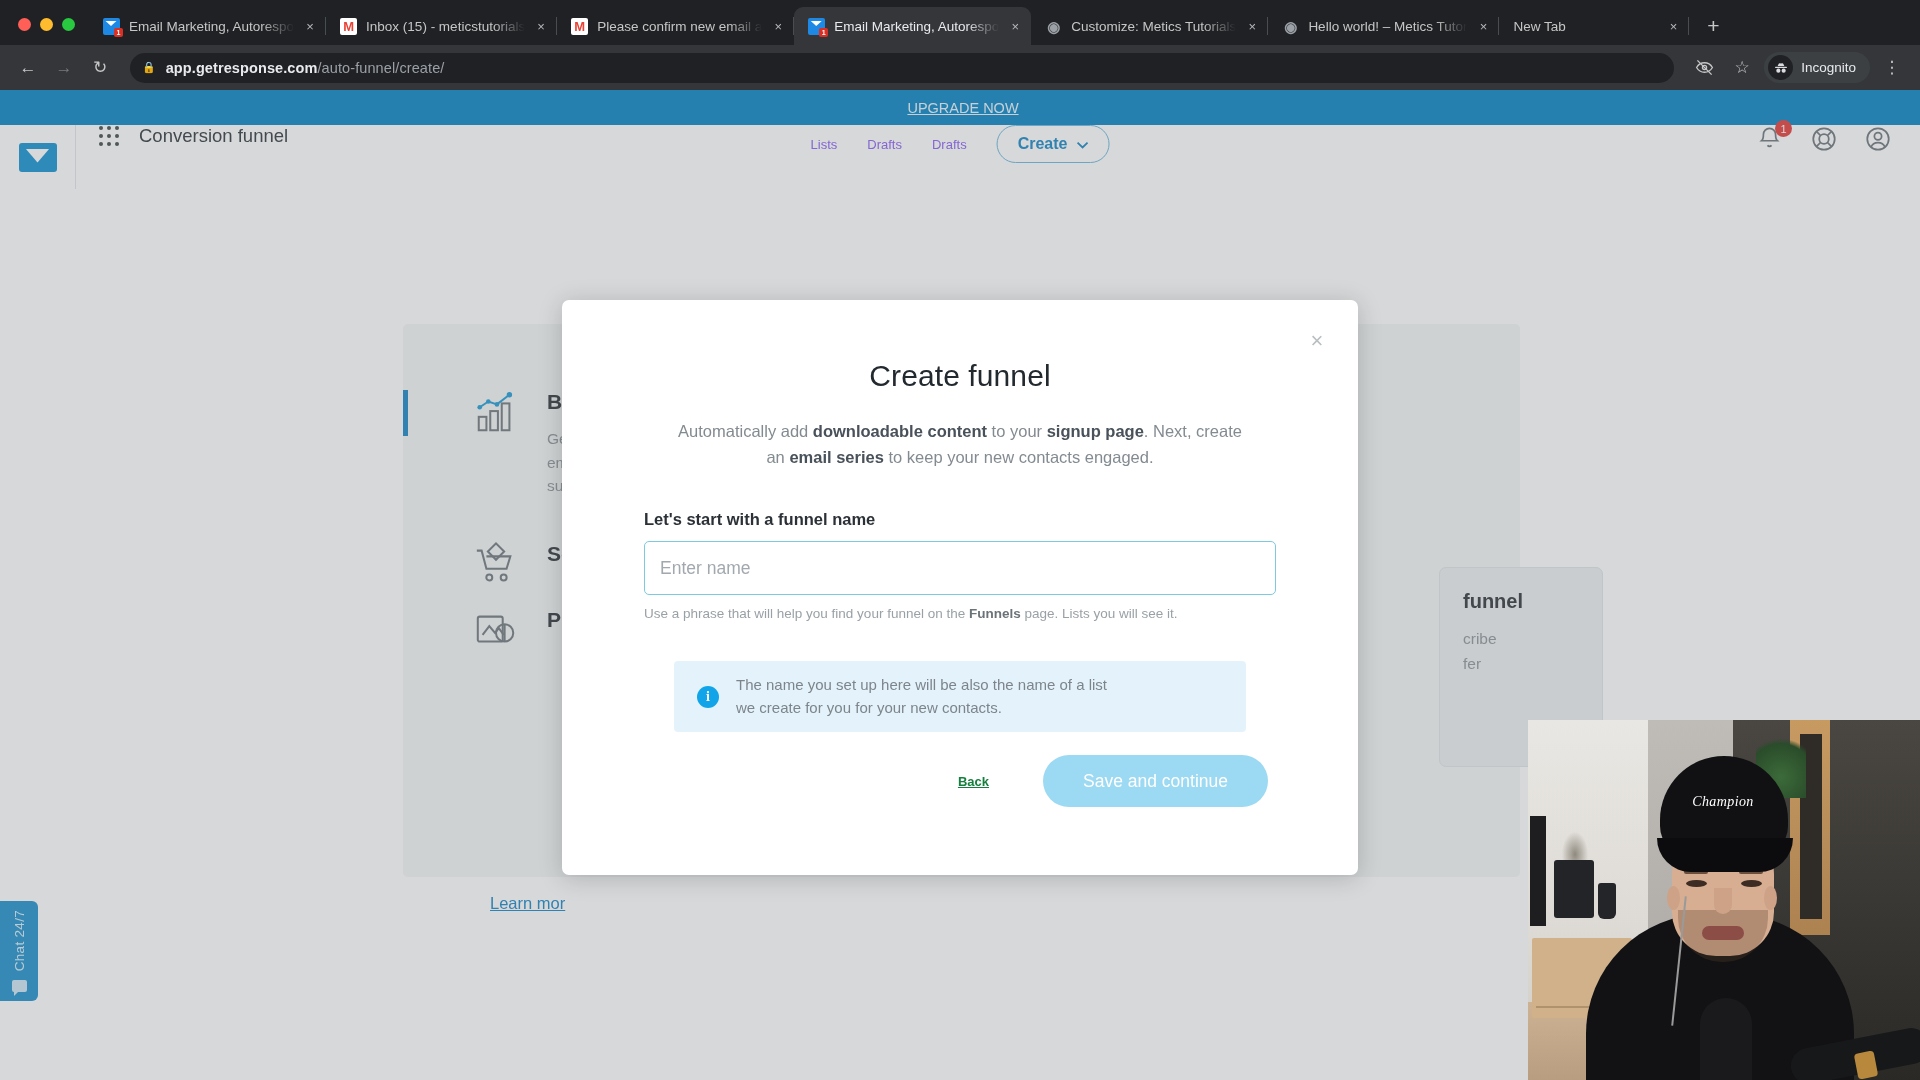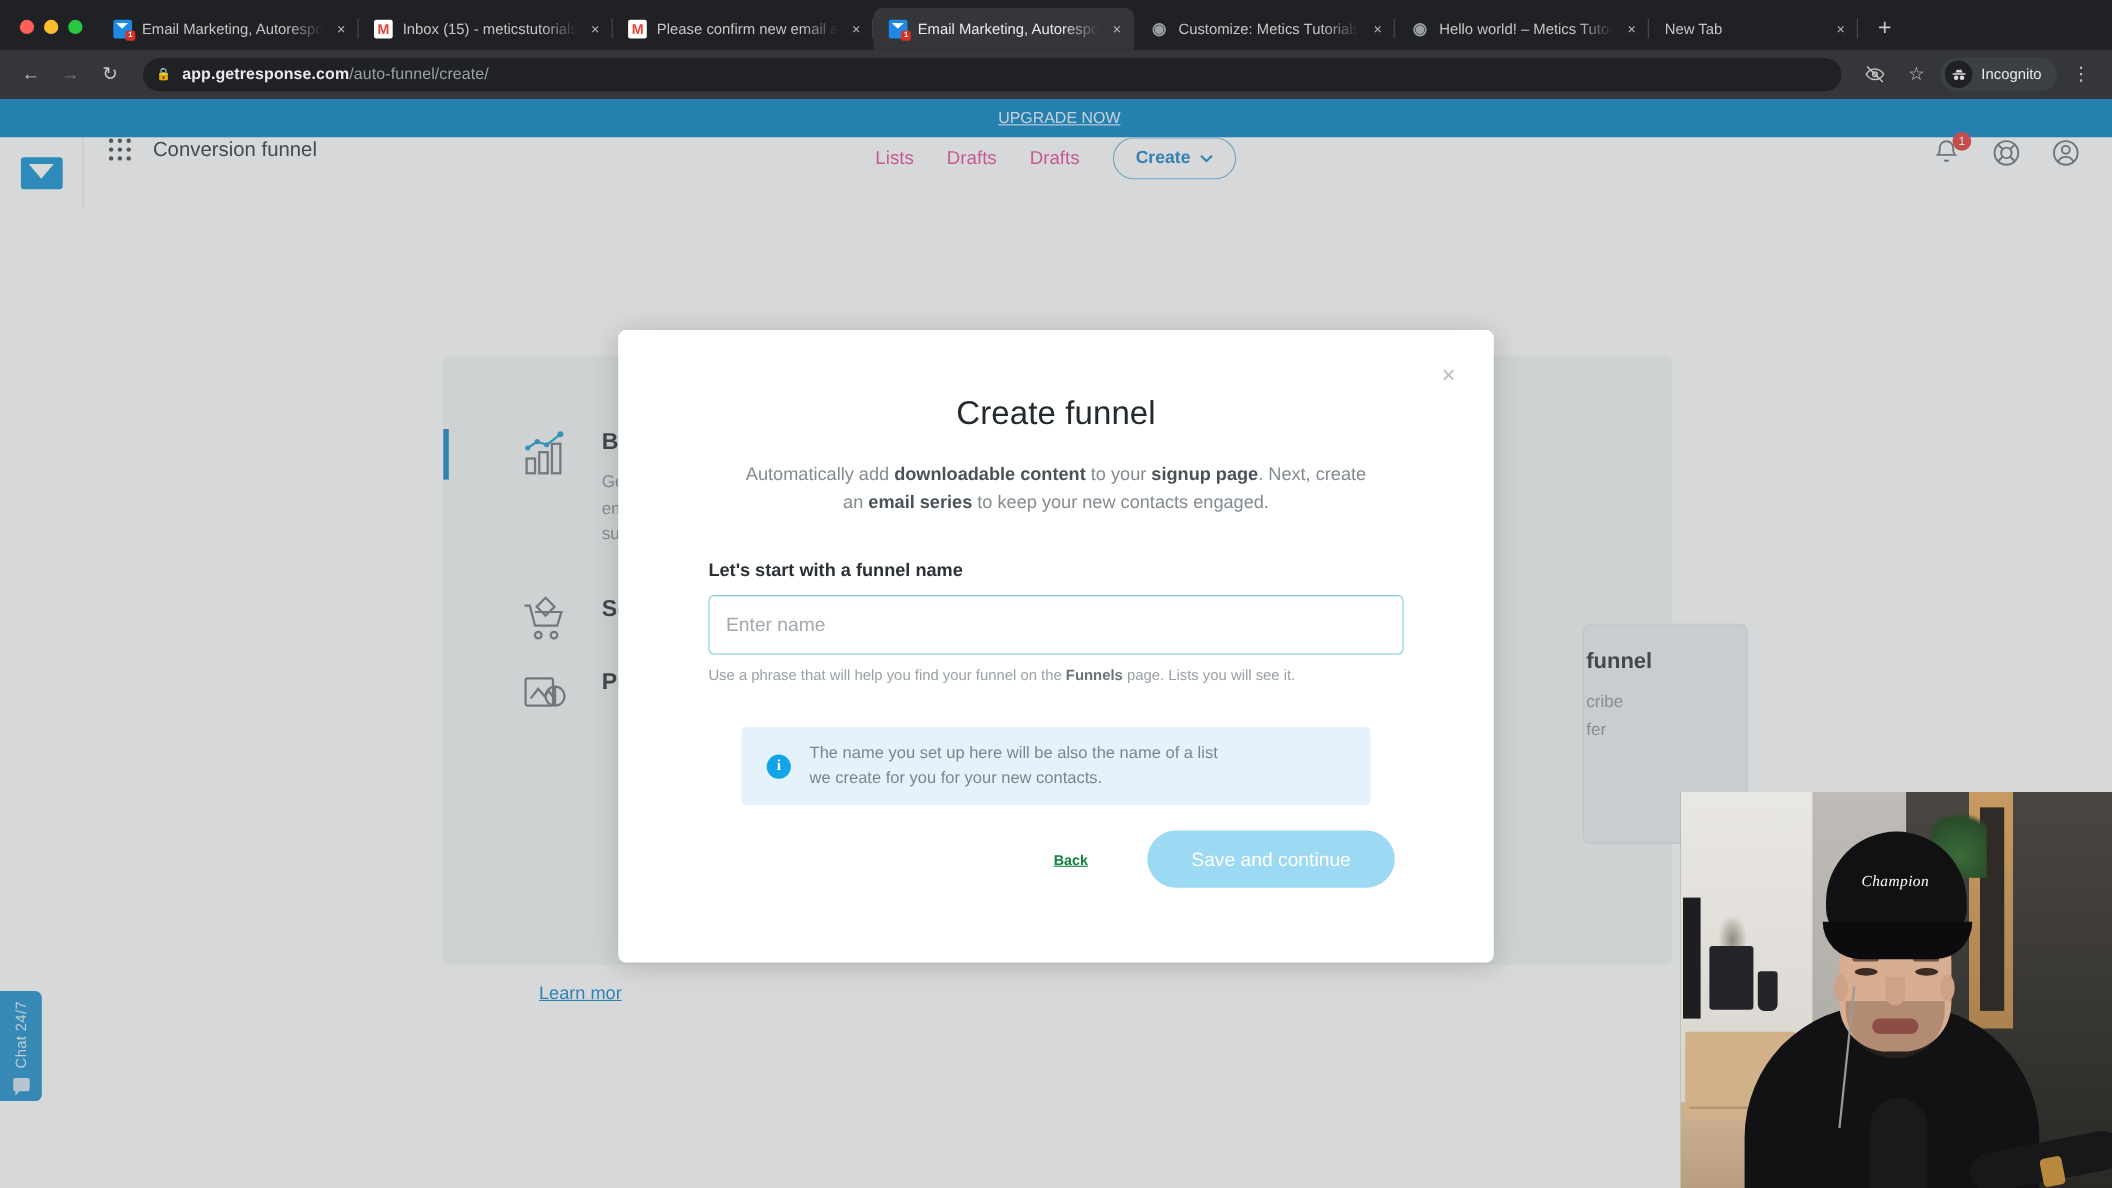--- a/index.html
+++ b/index.html
@@ -127,21 +127,21 @@
     width: 22px; height: 22px; margin: 0 18px 0 23px;
     display: grid; grid-template-columns: repeat(3, 4px); grid-template-rows: repeat(3, 4px);
     gap: 4px; align-content: center;
   }
   .grid-ic i { display: block; width: 4px; height: 4px; background: #3f4549; border-radius: 50%; }
   .app-title { font-size: 18.5px; color: #2d3338; }
   .appnav {
     position: absolute; left: 50%; transform: translateX(-50%);
     display: flex; align-items: center; gap: 30px;
   }
-  .appnav a { color: #ec4899; font-size: 17px; text-decoration: none; }
+  .appnav a { color: #8b5cf6; font-size: 13px; text-decoration: none; }
   .create-btn {
     border: 1px solid #6cb6de; border-radius: 22px; padding: 9px 20px;
     color: #1484c6; font-size: 16px; font-weight: 700;
     display: flex; align-items: center; gap: 9px;
   }
   .appbar-right {
     position: absolute; right: 26px; display: flex; align-items: center; gap: 24px;
   }
   .ic-circ { width: 30px; height: 30px; position: relative; color: #6b7379; }
   .badge {
@@ -159,23 +159,23 @@
   .opt {
     position: absolute; display: flex; gap: 28px; align-items: flex-start;
   }
   .opt .oicon { width: 46px; height: 46px; flex: 0 0 46px; color: #6d757b; }
   .opt h3 { font-size: 21px; color: #2b3136; font-weight: 700; margin-bottom: 13px; }
   .opt p { font-size: 15.5px; color: #8d9499; line-height: 1.52; max-width: 330px; }
   .sel-bar {
     position: absolute; left: 0; top: 0; width: 5px; height: 46px; background: #1484c6;
   }
   .rightcard {
-    position: absolute; left: 1036px; top: 243px; width: 150px; height: 200px;
+    position: absolute; left: 1036px; top: 243px; width: 164px; height: 200px;
     background: #eceff1; border: 1px solid #e0e4e6; border-radius: 7px;
-    padding: 22px 2px;
+    padding: 22px 23px;
   }
   .rightcard h4 { font-size: 20px; color: #2b3136; white-space: nowrap; }
   .rightcard p { font-size: 15.5px; color: #8d9499; margin-top: 14px; line-height: 1.6; }
   .learnmore {
     position: absolute; left: 490px; top: 705px; font-size: 16.5px; color: #1484c6;
   }
 
   .chatwidget {
     position: absolute; left: 0; top: 712px; width: 38px; height: 100px;
     background: #1b8fcc; border-radius: 0 6px 6px 0;

